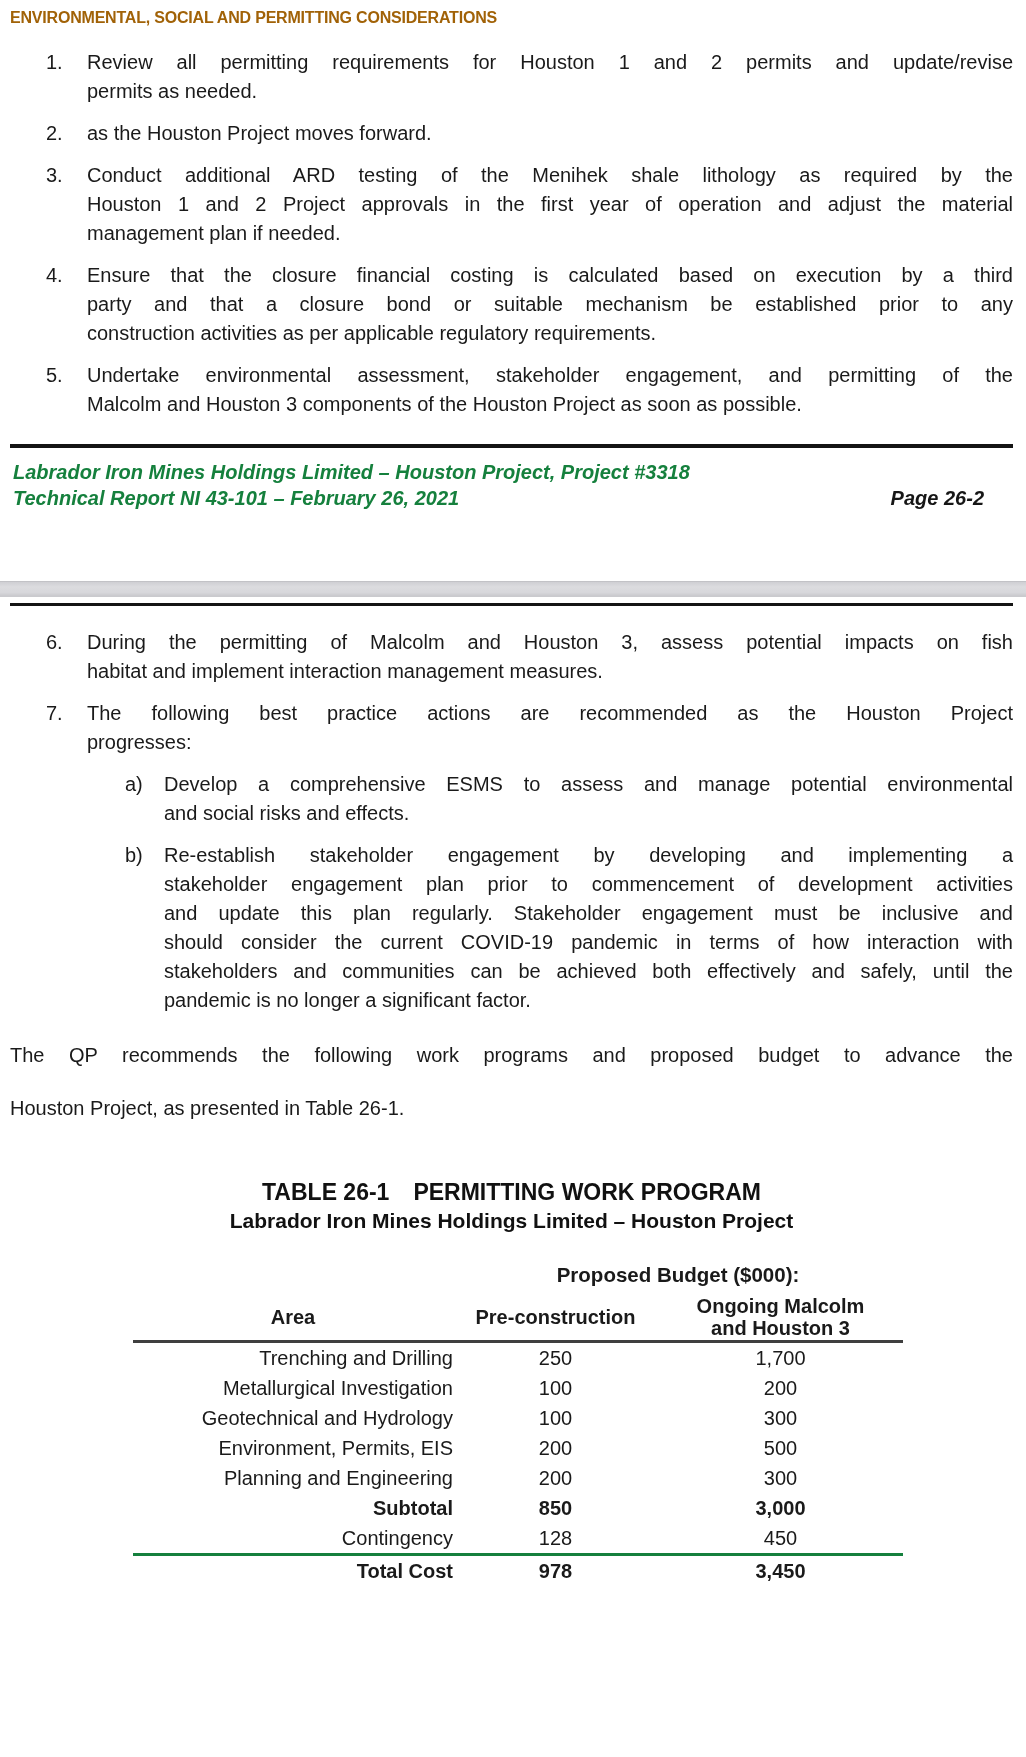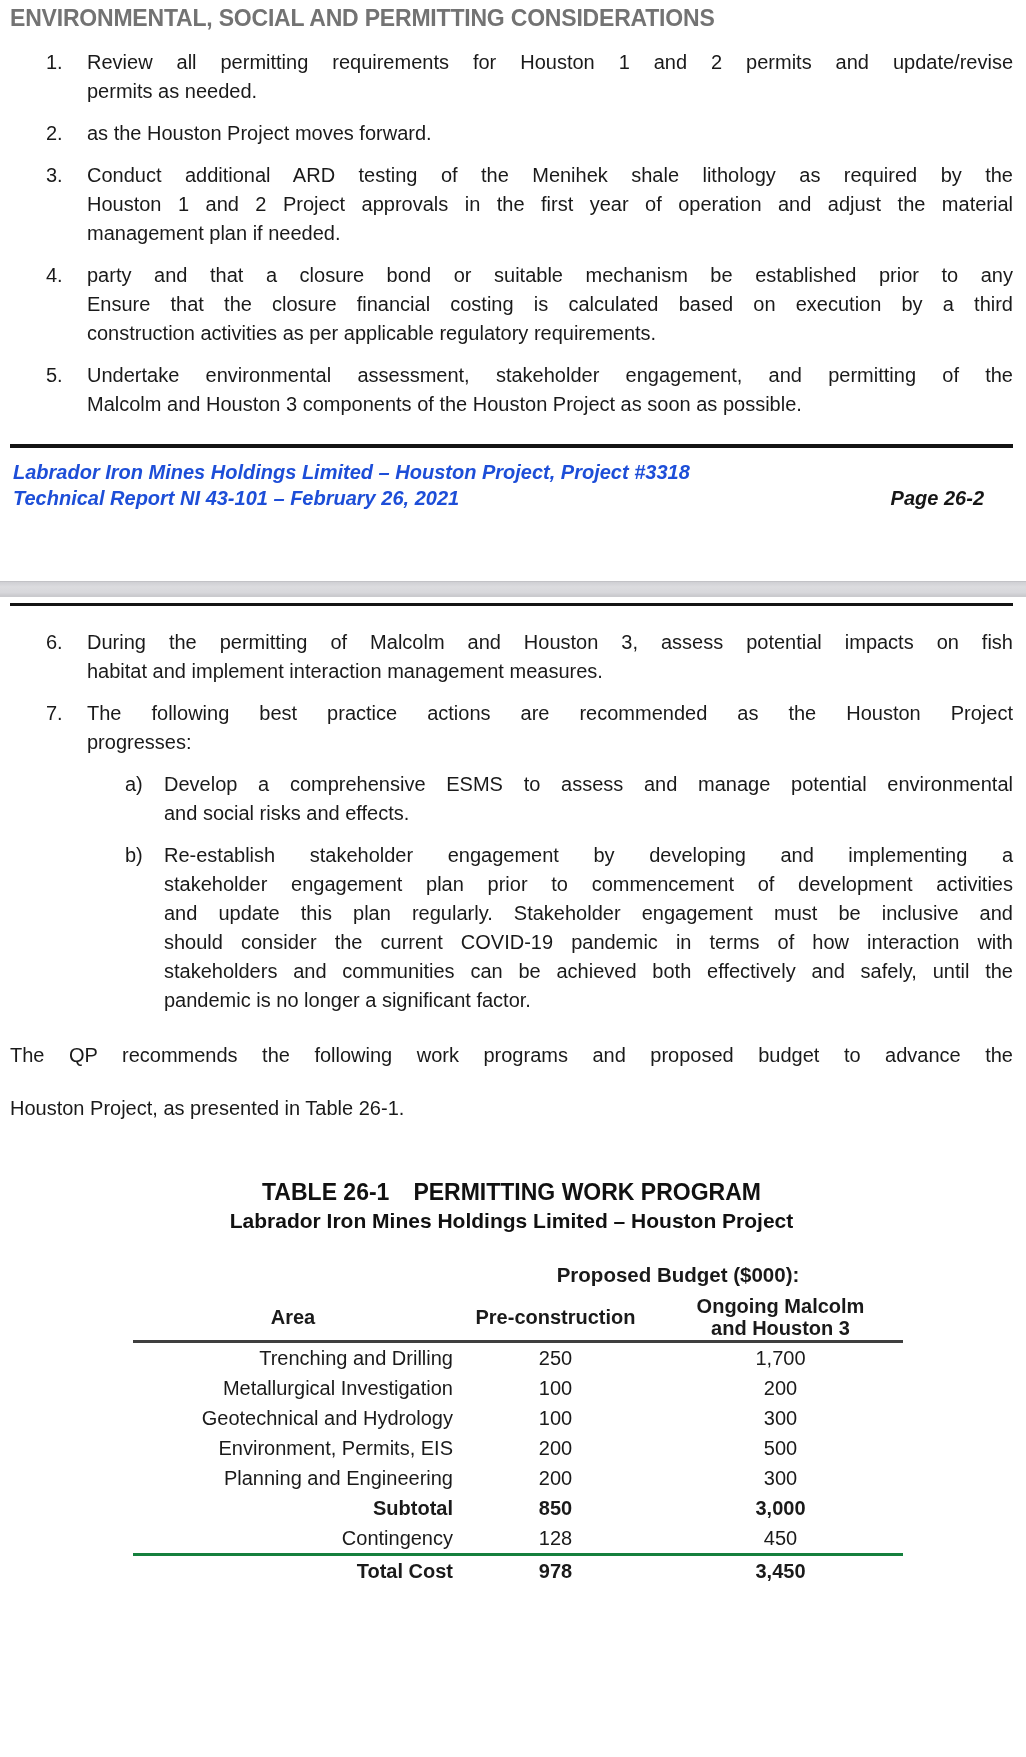--- a/index.html
+++ b/index.html
@@ -4,40 +4,40 @@
 <style>
   html,body{margin:0;padding:0;}
   body{
     width:1026px;height:1757px;overflow:hidden;background:#ffffff;
     font-family:"Liberation Sans","DejaVu Sans",sans-serif;color:#1a1a1a;
     -webkit-font-smoothing:antialiased;
   }
   .page{padding:0 13px 0 10px;}
   
   h1.doc-heading{
-    margin:4px 0 0 0;font-size:23px;line-height:28px;font-weight:700;
-    letter-spacing:-0.2px;color:#737373;
+    margin:4px 0 0 0;font-size:16px;line-height:28px;font-weight:700;
+    letter-spacing:-0.2px;color:#a16207;
   }
   .num-list{margin-top:16px;}
   .num-item{
     position:relative;padding-left:77px;margin-bottom:13px;
     font-size:20px;line-height:29px;
   }
   .num-item .marker{position:absolute;left:36px;top:0;}
   .sub-list{margin:0;}
   .sub-item{
     position:relative;padding-left:154px;margin-bottom:13px;
     font-size:20px;line-height:29px;
   }
   .sub-item .marker{position:absolute;left:115px;top:0;}
   .jline{text-align:justify;text-align-last:justify;}
   .jl-last{text-align-last:left;}
   .foot-rule{margin-top:25px;border-top:4px solid #141414;}
   .footer{margin-top:11px;display:flex;justify-content:space-between;align-items:flex-end;}
-  .footer-left{margin-left:3px;font-size:20px;font-weight:700;font-style:italic;line-height:26px;color:#1d4ed8;}
+  .footer-left{margin-left:3px;font-size:20px;font-weight:700;font-style:italic;line-height:26px;color:#15803d;}
   .footer-page{margin-right:29px;font-size:20px;font-weight:700;font-style:italic;line-height:26px;color:#161616;text-align:center;}
   
   .page-sep{
     margin-top:70px;height:14px;
     background:linear-gradient(#cfcfd3,#dcdcdf 35%,#d7d7db 75%,#c9c9cd);
     border-top:1px solid #c2c2c6;border-bottom:1px solid #cacace;
   }
   
   .logo-row{margin:38px 0 0 3px;height:86px;position:relative;}
   .head-rule{margin-top:6px;border-top:3px solid #141414;}
@@ -90,22 +90,22 @@
 
     <div class="num-item">
       <span class="marker">3.</span>
       <div class="jline">Conduct additional ARD testing of the Menihek shale lithology as required by the</div>
       <div class="jline">Houston 1 and 2 Project approvals in the first year of operation and adjust the material</div>
       <div class="jline jl-last">management plan if needed.</div>
     </div>
 
     <div class="num-item">
       <span class="marker">4.</span>
+      <div class="jline">Ensure that the closure financial costing is calculated based on execution by a third</div>
       <div class="jline">party and that a closure bond or suitable mechanism be established prior to any</div>
-      <div class="jline">Ensure that the closure financial costing is calculated based on execution by a third</div>
       <div class="jline jl-last">construction activities as per applicable regulatory requirements.</div>
     </div>
 
     <div class="num-item">
       <span class="marker">5.</span>
       <div class="jline">Undertake environmental assessment, stakeholder engagement, and permitting of the</div>
       <div class="jline jl-last">Malcolm and Houston 3 components of the Houston Project as soon as possible.</div>
     </div>
 
   </div>

